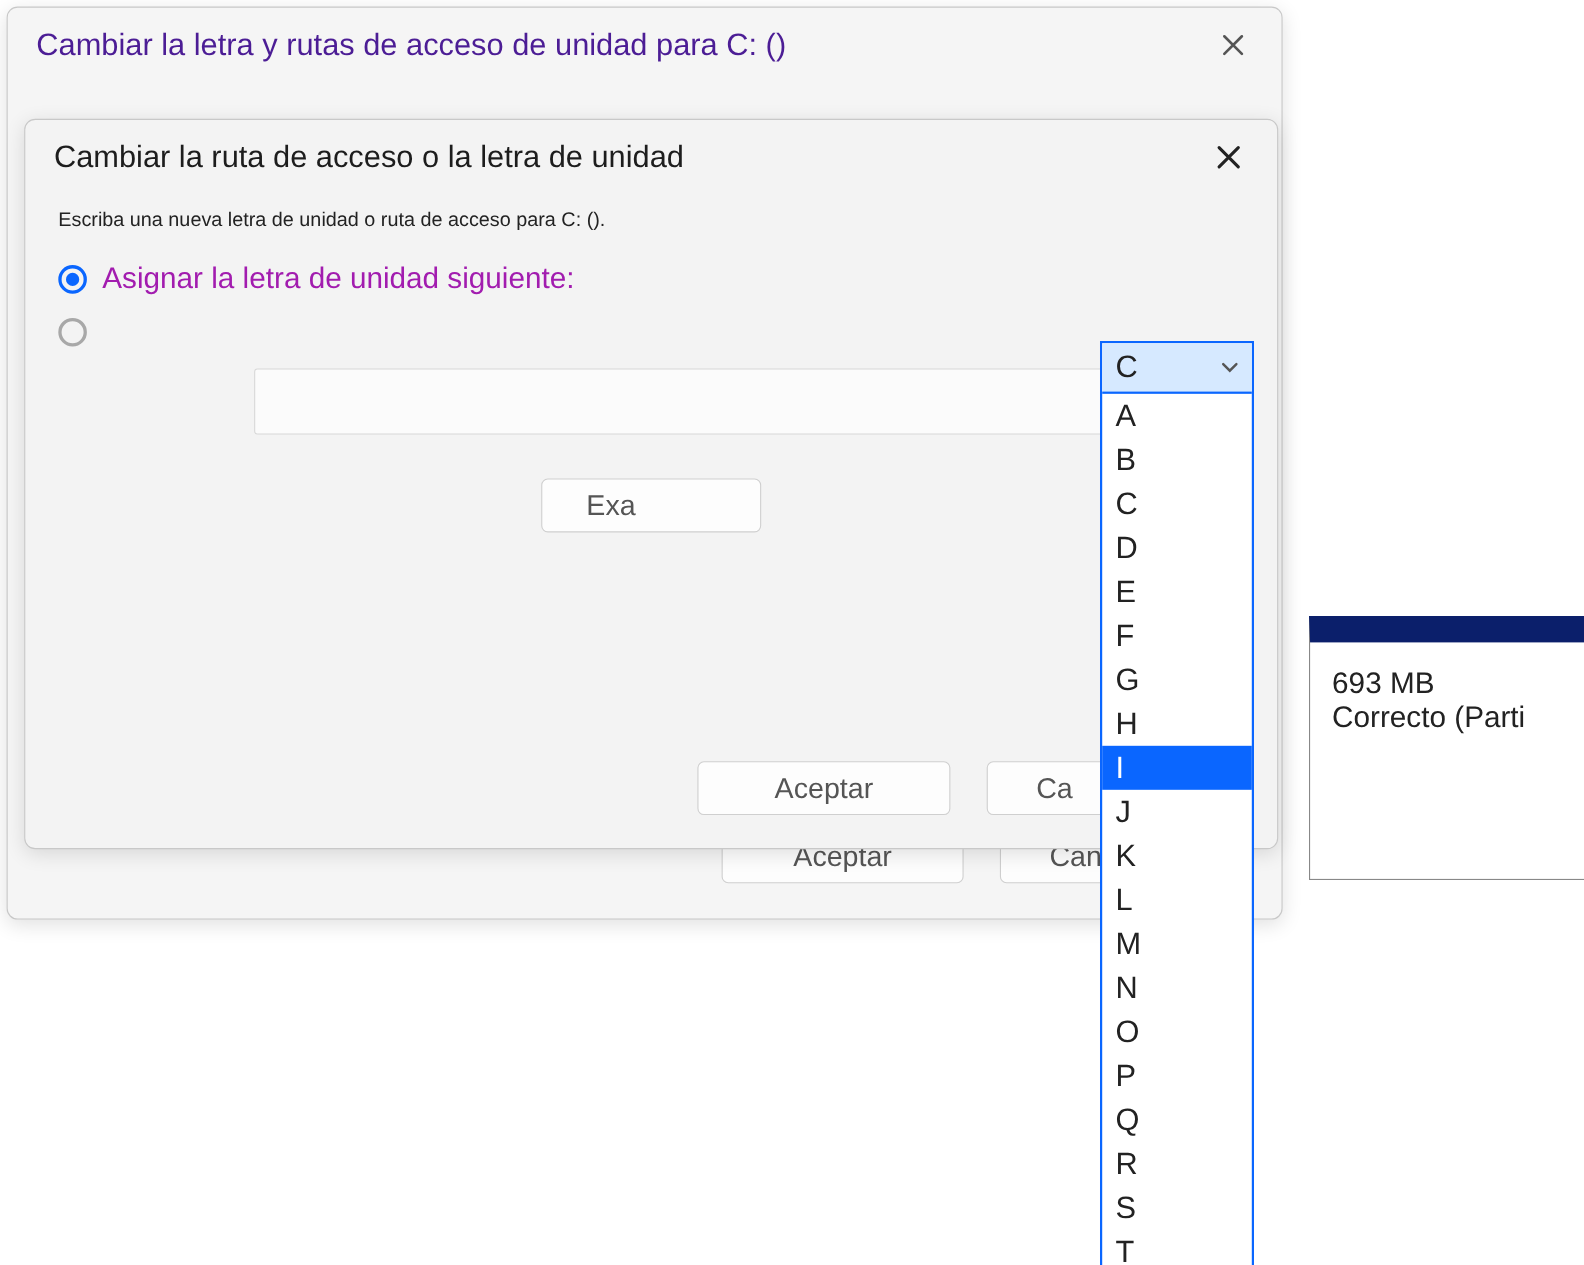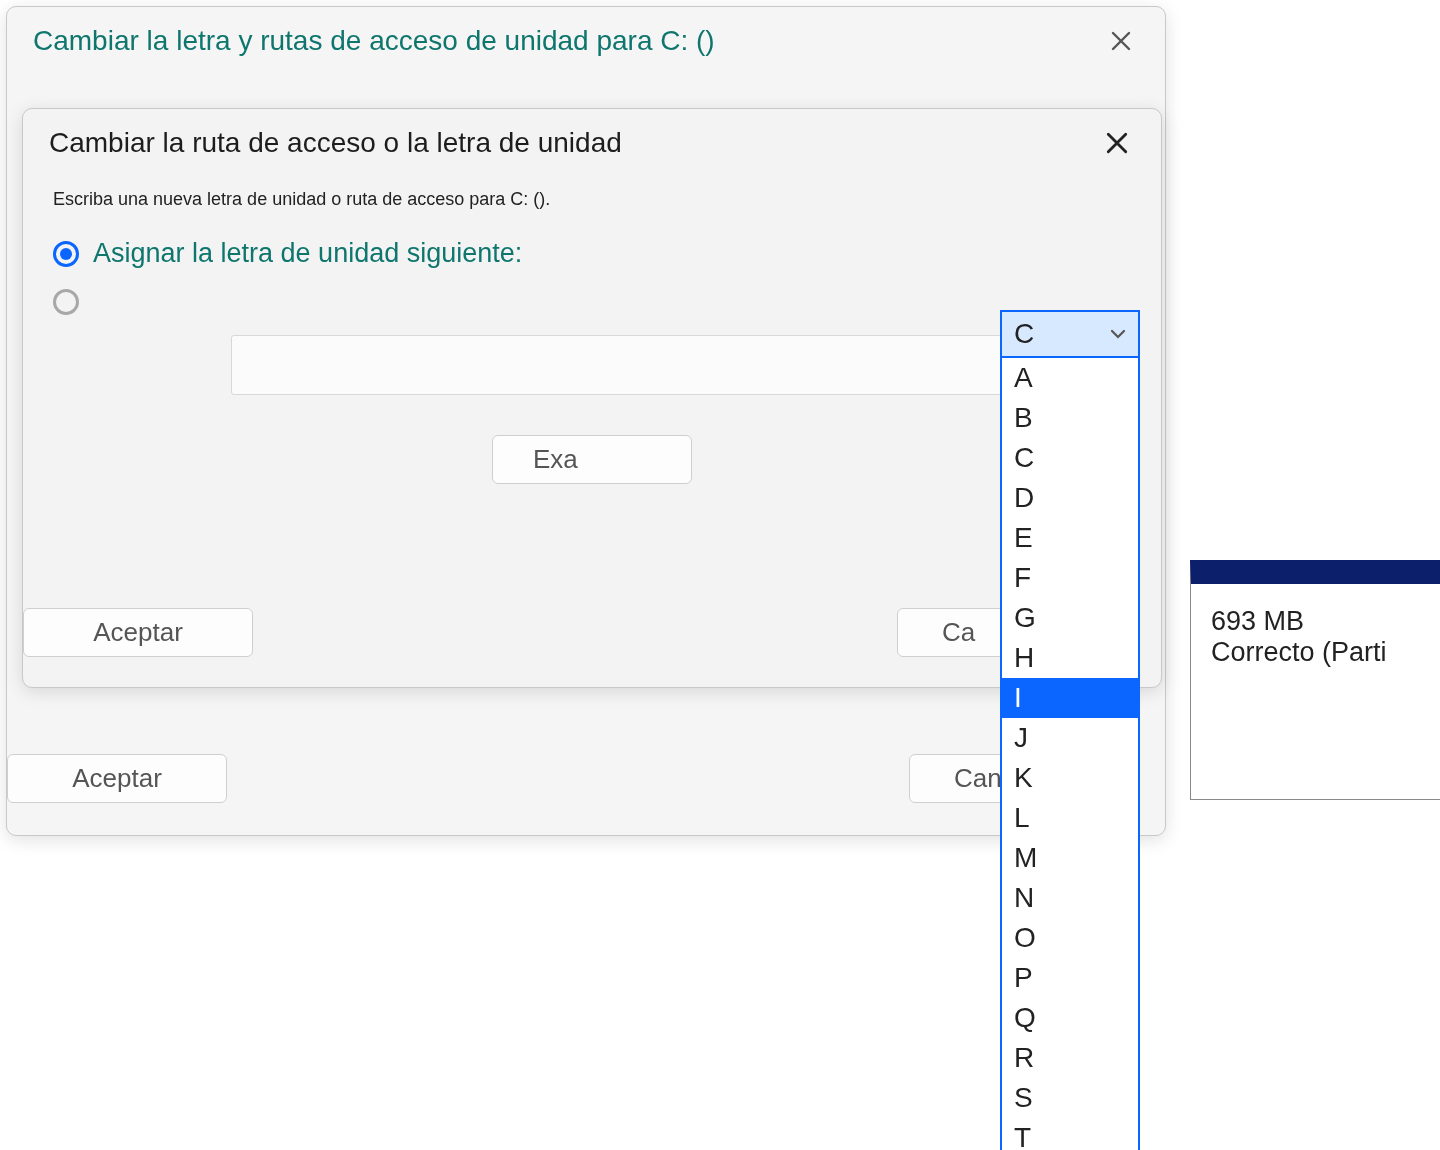--- a/index.html
+++ b/index.html
@@ -18,21 +18,21 @@
     box-shadow: 0 4px 18px rgba(0,0,0,0.12);
   }
   .titlebar {
     display: flex;
     align-items: center;
     justify-content: space-between;
     padding: 12px 22px 10px 26px;
   }
   .titlebar .title {
     font-size: 28px;
-    color: #0f766e;
+    color: #4c1d95;
   }
   .inner .titlebar .title { color: #1d1d1d; }
   .close-x {
     width: 44px; height: 44px;
     display: flex; align-items: center; justify-content: center;
     font-size: 30px; color: #555;
     border-radius: 4px;
     cursor: pointer;
   }
   .body {
@@ -54,42 +54,42 @@
     width: 26px; height: 26px;
     border: 3px solid #0a66ff;
     border-radius: 50%;
     display: inline-flex; align-items: center; justify-content: center;
     flex: none;
   }
   .radio .dot {
     width: 12px; height: 12px; border-radius: 50%; background: #0a66ff;
   }
   .radio.disabled { border-color: #a8a8a8; }
-  .radio-label { color: #0f766e; }
+  .radio-label { color: #a21caf; }
   .radio-label.disabled { color: #8a8a8a; }
   .mount-input {
     margin-left: 58px;
     width: 780px; height: 60px;
     background: #fbfbfb;
     border: 1px solid #d8d8d8;
     border-radius: 3px;
   }
   .btn {
     font-size: 26px;
     color: #555;
     background: #fdfdfd;
     border: 1px solid #cfcfcf;
     border-radius: 6px;
     padding: 8px 30px;
     cursor: pointer;
   }
   .btn-row {
     display: flex;
-    gap: 20px;
-    justify-content: space-between;
+    gap: 33px;
+    justify-content: flex-end;
     padding: 18px 40px 24px 0;
   }
   
   .combo {
     position: absolute;
     width: 140px;
     background: #fff;
     border: 2px solid #0a66ff;
     font-size: 28px;
     color: #222;
@@ -143,21 +143,21 @@
         </svg>
     </div>
   </div>
   <div style="flex:1"></div>
   <div class="btn-row" style="position:absolute; left:0; right:0; bottom:8px;">
     <button class="btn" style="width:220px;">Aceptar</button>
     <button class="btn" style="width:216px; text-align:left; padding-left:44px;">Can</button>
   </div>
 </div>
 
-<div class="window inner" style="left:22px; top:108px; width:1140px; height:580px; background:#f3f3f3;">
+<div class="window inner" style="left:22px; top:108px; width:1140px; height:664px; background:#f3f3f3;">
   <div class="titlebar">
     <div class="title">Cambiar la ruta de acceso o la letra de unidad</div>
     <div class="close-x">
       <svg width="24" height="24" viewBox="0 0 22 22">
           <path d="M3 3 L19 19 M19 3 L3 19" stroke="#222" stroke-width="2.6" stroke-linecap="round"></path>
         </svg>
     </div>
   </div>
   <div class="body">
     <div class="instr">Escriba una nueva letra de unidad o ruta de acceso para C: ().</div>

